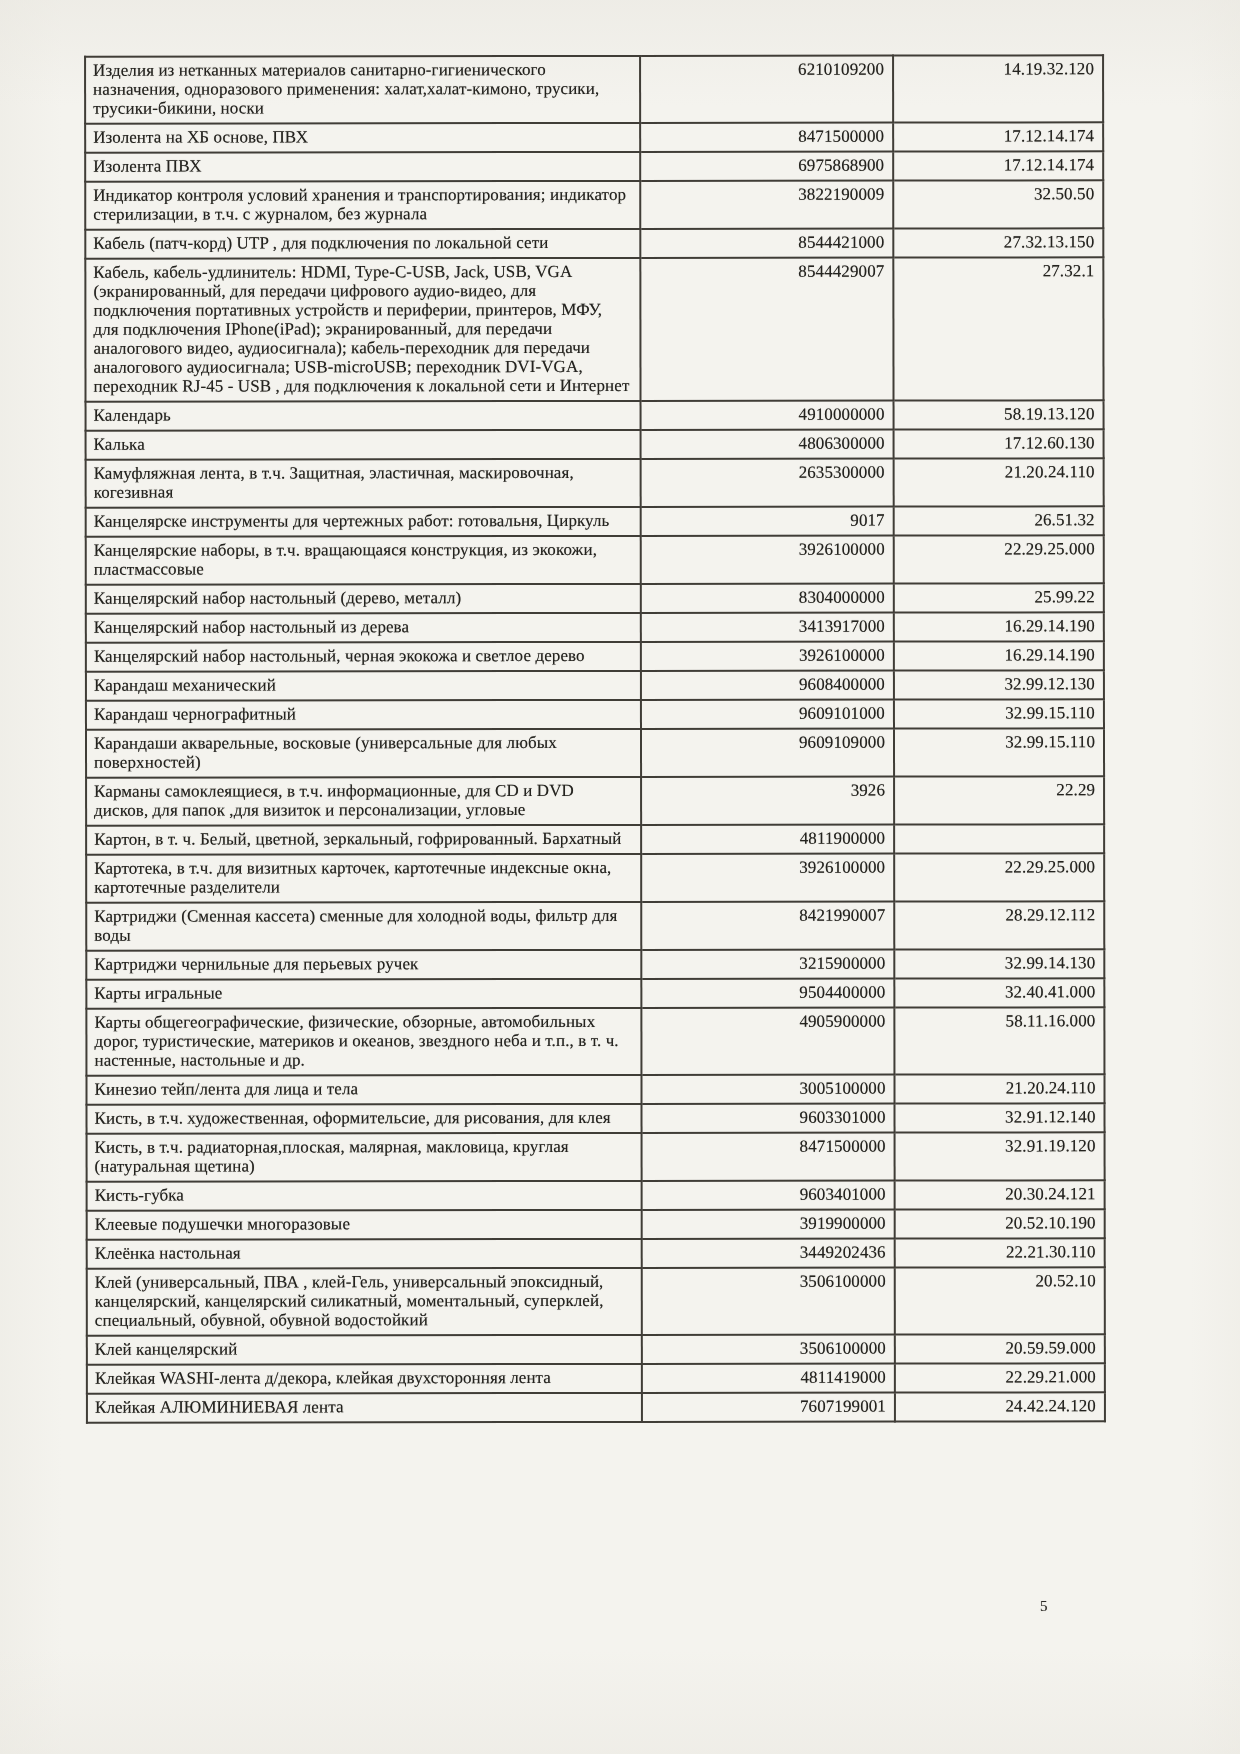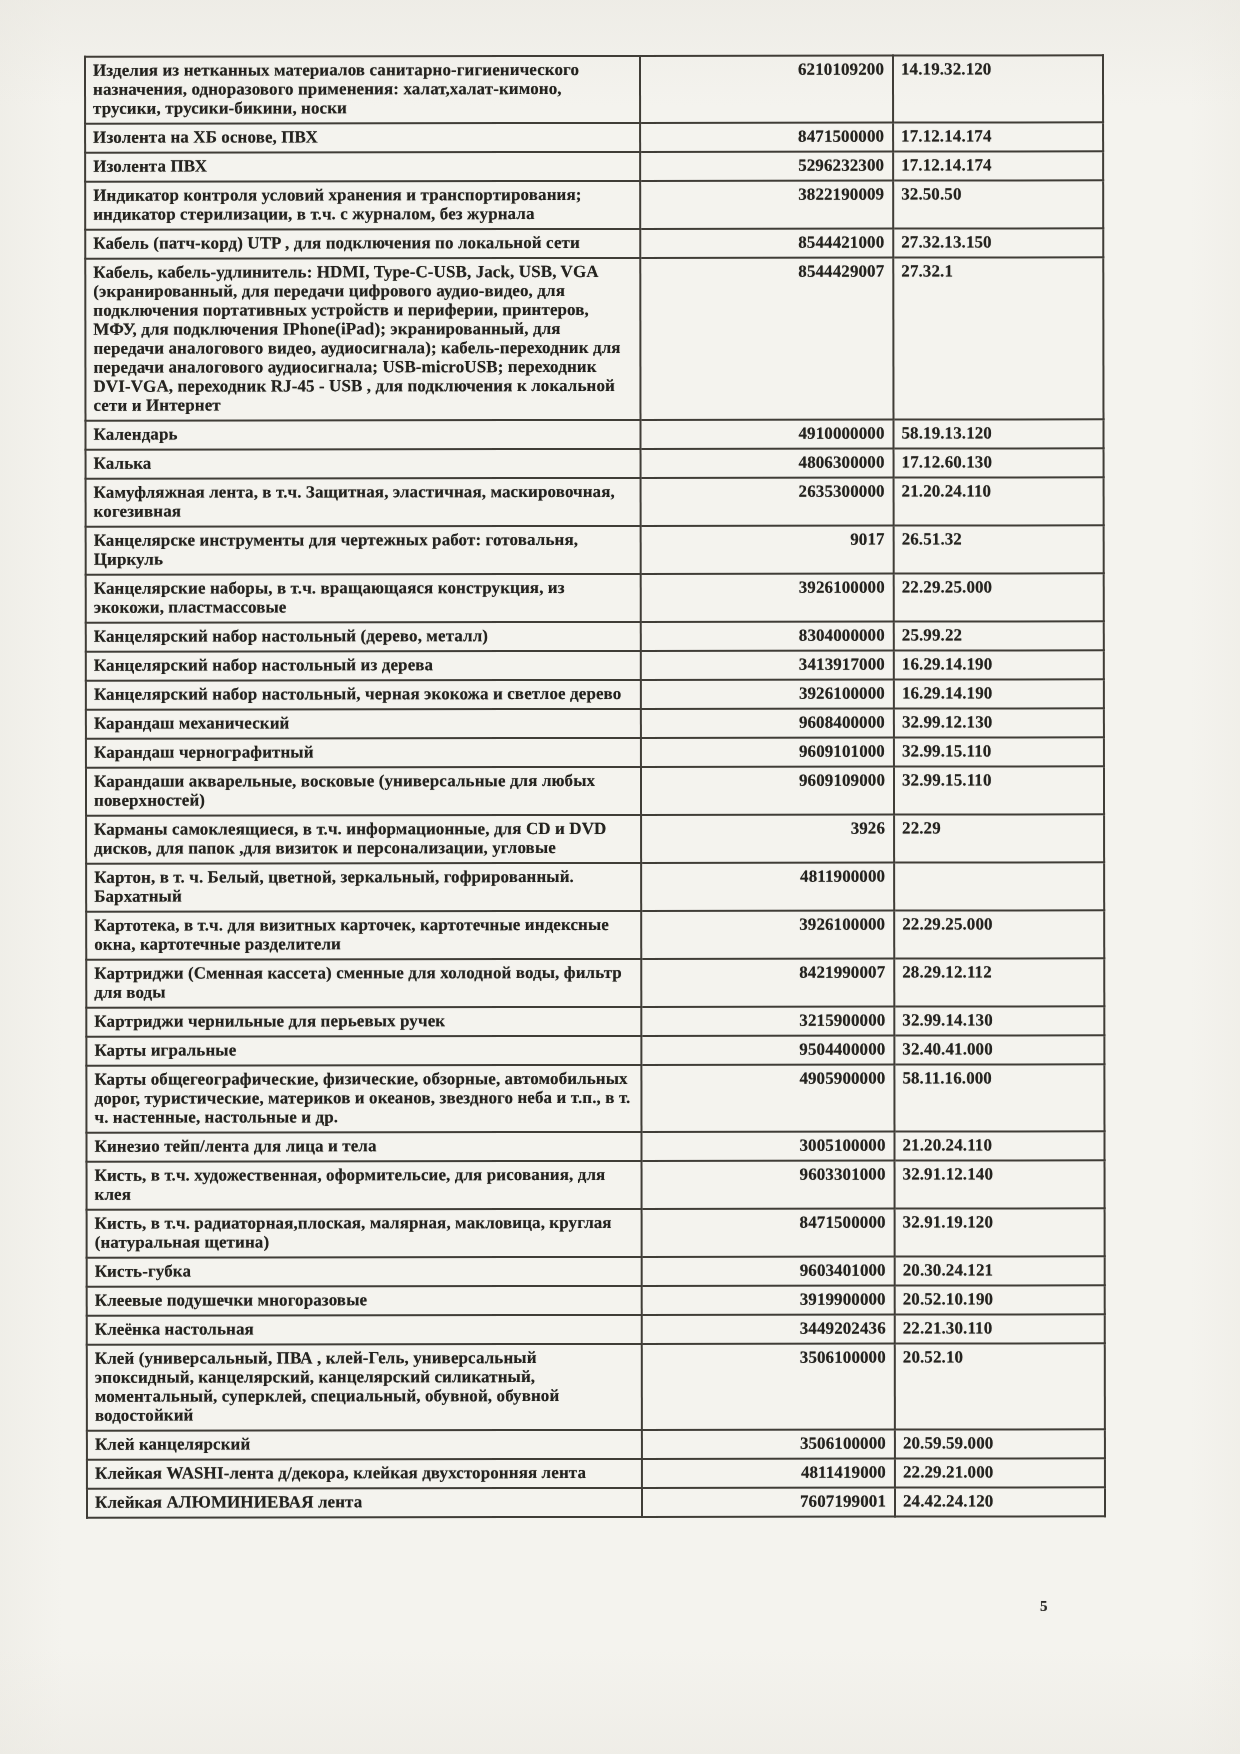--- a/index.html
+++ b/index.html
@@ -14,21 +14,20 @@
     background-image:
       linear-gradient(180deg, rgba(233,231,224,0.55) 0%, rgba(246,245,240,0) 6%, rgba(246,245,240,0) 94%, rgba(234,232,225,0.5) 100%),
       linear-gradient(90deg, rgba(235,233,226,0.5) 0%, rgba(246,245,240,0) 5%, rgba(246,245,240,0) 96%, rgba(236,234,227,0.45) 100%);
     font-family: "Liberation Serif", "DejaVu Serif", serif;
     color: #24231f;
     overflow: hidden;
   }
   .doc-page {
     position: absolute;
     inset: 0;
-    font-weight: bold;
   }
   table.products {
     position: absolute;
     left: 85px;
     top: 55px;
     width: 1018px;
     border-collapse: collapse;
     table-layout: fixed;
     transform: rotate(-0.08deg);
   }
@@ -37,21 +36,21 @@
     vertical-align: top;
     font-size: 17px;
     line-height: 19px;
     padding: 3px 8px 5px 7px;
     letter-spacing: 0.1px;
     text-shadow: 0 0 0.7px rgba(48,46,40,0.55);
     word-wrap: break-word;
   }
   td.desc  { text-align: left; }
   td.code  { text-align: right; padding-right: 13px; }
-  td.okpd  { text-align: left; padding-right: 13px; }
+  td.okpd  { text-align: right; padding-right: 13px; }
   .page-number {
     position: absolute;
     left: 1040px;
     top: 1598px;
     font-size: 15px;
     color: #2c2b27;
     text-shadow: 0 0 0.7px rgba(48,46,40,0.5);
   }
 </style>
 </head>
@@ -73,21 +72,21 @@
   </tr>
 
   <tr>
     <td class="desc">Изолента на ХБ основе, ПВХ</td>
     <td class="code">8471500000</td>
     <td class="okpd">17.12.14.174</td>
   </tr>
 
   <tr>
     <td class="desc">Изолента ПВХ</td>
-    <td class="code">5296232300</td>
+    <td class="code">6975868900</td>
     <td class="okpd">17.12.14.174</td>
   </tr>
 
   <tr>
     <td class="desc">Индикатор контроля условий хранения и транспортирования; индикатор стерилизации, в т.ч. с журналом, без журнала</td>
     <td class="code">3822190009</td>
     <td class="okpd">32.50.50</td>
   </tr>
 
   <tr>

